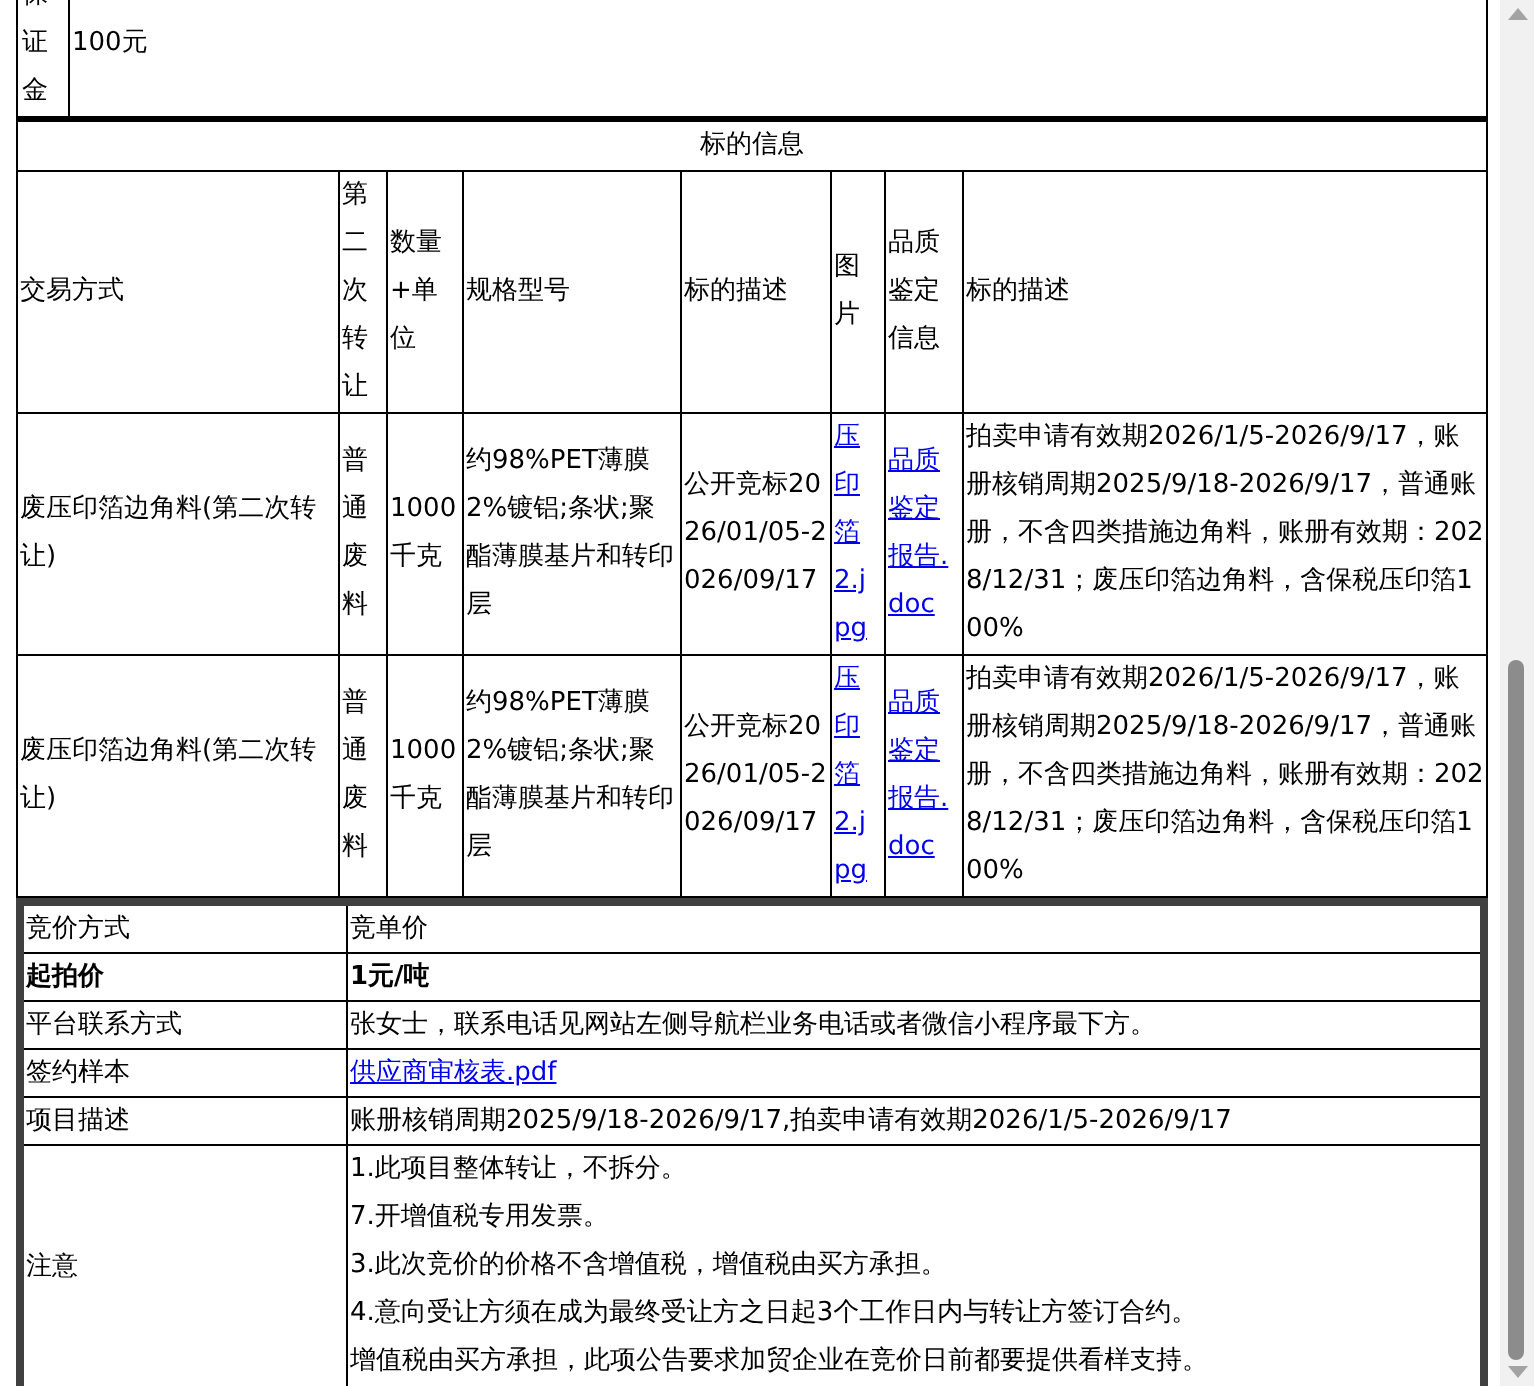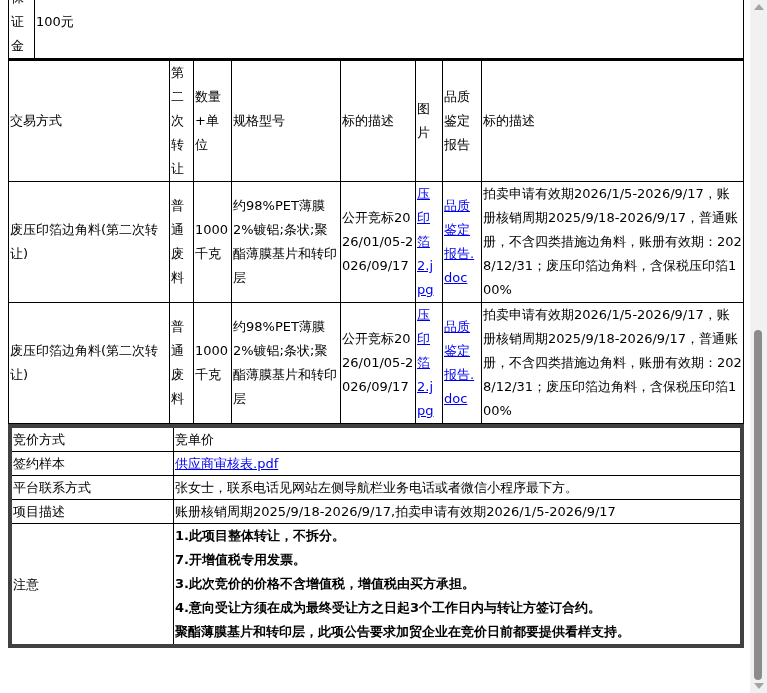--- a/index.html
+++ b/index.html
@@ -17,21 +17,21 @@
   .deposit-table td { border-top: none; }
   .info-title { text-align: center; }
   .goods-table td { word-break: break-all; }
   .goods-table tr.header td { height: 96px; }
   .goods-table tr.item td { height: 118px; }
 
   .details-table { border: 4px solid #404040; width: 736px; }
   .details-table td { line-height: 23px; height: 23px; }
   .details-table td.label { width: 159px; }
   .bold { font-weight: bold; }
-  .notes-line { line-height: 24px; font-weight: bold; }
+  .notes-line { line-height: 24px; }
 
   
   .scrollbar { position: absolute; right: 0; top: 0; width: 17px; height: 693px; background: #f1f1f1; }
   .scroll-up { position: absolute; top: 4px; left: 4px; width: 0; height: 0;
     border-left: 5px solid transparent; border-right: 5px solid transparent; border-bottom: 6px solid #a3a3a3; }
   .scroll-down { position: absolute; bottom: 4px; left: 4px; width: 0; height: 0;
     border-left: 5px solid transparent; border-right: 5px solid transparent; border-top: 6px solid #a3a3a3; }
   .scroll-thumb { position: absolute; left: 4px; top: 330px; width: 8px; height: 350px; background: #8c8c8c; border-radius: 4px; }
 </style>
 </head>
@@ -57,28 +57,31 @@
       <col style="width:161px">
         <col style="width:24px">
         <col style="width:38px">
         <col style="width:109px">
       <col style="width:75px">
         <col style="width:27px">
         <col style="width:39px">
         <col>
     </colgroup>
     <tbody>
+        <tr>
+      <td colspan="8" class="info-title">标的信息</td>
+    </tr>
     <tr class="header">
       <td>交易方式</td>
       <td>第二次转让</td>
       <td>数量+单位</td>
       <td>规格型号</td>
       <td>标的描述</td>
       <td>图片</td>
-      <td>品质鉴定报告</td>
+      <td>品质鉴定信息</td>
       <td>标的描述</td>
     </tr>
     <tr class="item">
       <td>废压印箔边角料(第二次转让)</td>
       <td>普通废料</td>
       <td>1000千克</td>
       <td>约98%PET薄膜2%镀铝;条状;聚酯薄膜基片和转印层</td>
       <td>公开竞标2026/01/05-2026/09/17</td>
       <td><a href="#">压印箔2.jpg</a></td>
       <td><a href="#">品质鉴定报告.doc</a></td>
@@ -97,39 +100,43 @@
   </tbody>
     </table>
 
   <table class="details-table">
     <tbody>
         <tr>
       <td class="label">竞价方式</td>
       <td>竞单价</td>
     </tr>
     <tr>
-      <td class="label">签约样本</td>
-      <td><a href="#">供应商审核表.pdf</a></td>
+      <td class="label bold">起拍价</td>
+      <td class="bold">1元/吨</td>
     </tr>
     <tr>
       <td class="label">平台联系方式</td>
       <td>张女士，联系电话见网站左侧导航栏业务电话或者微信小程序最下方。</td>
+    </tr>
+    <tr>
+      <td class="label">签约样本</td>
+      <td><a href="#">供应商审核表.pdf</a></td>
     </tr>
     <tr>
       <td class="label">项目描述</td>
       <td>账册核销周期2025/9/18-2026/9/17,拍卖申请有效期2026/1/5-2026/9/17</td>
     </tr>
     <tr>
       <td class="label">注意</td>
       <td>
         <div class="notes-line">1.此项目整体转让，不拆分。</div>
         <div class="notes-line">7.开增值税专用发票。</div>
         <div class="notes-line">3.此次竞价的价格不含增值税，增值税由买方承担。</div>
         <div class="notes-line">4.意向受让方须在成为最终受让方之日起3个工作日内与转让方签订合约。</div>
-        <div class="notes-line">聚酯薄膜基片和转印层，此项公告要求加贸企业在竞价日前都要提供看样支持。</div>
+        <div class="notes-line">增值税由买方承担，此项公告要求加贸企业在竞价日前都要提供看样支持。</div>
       </td>
     </tr>
   </tbody>
     </table>
 </div>
 
 <div class="scrollbar">
   <div class="scroll-up"></div>
   <div class="scroll-thumb"></div>
   <div class="scroll-down"></div>

